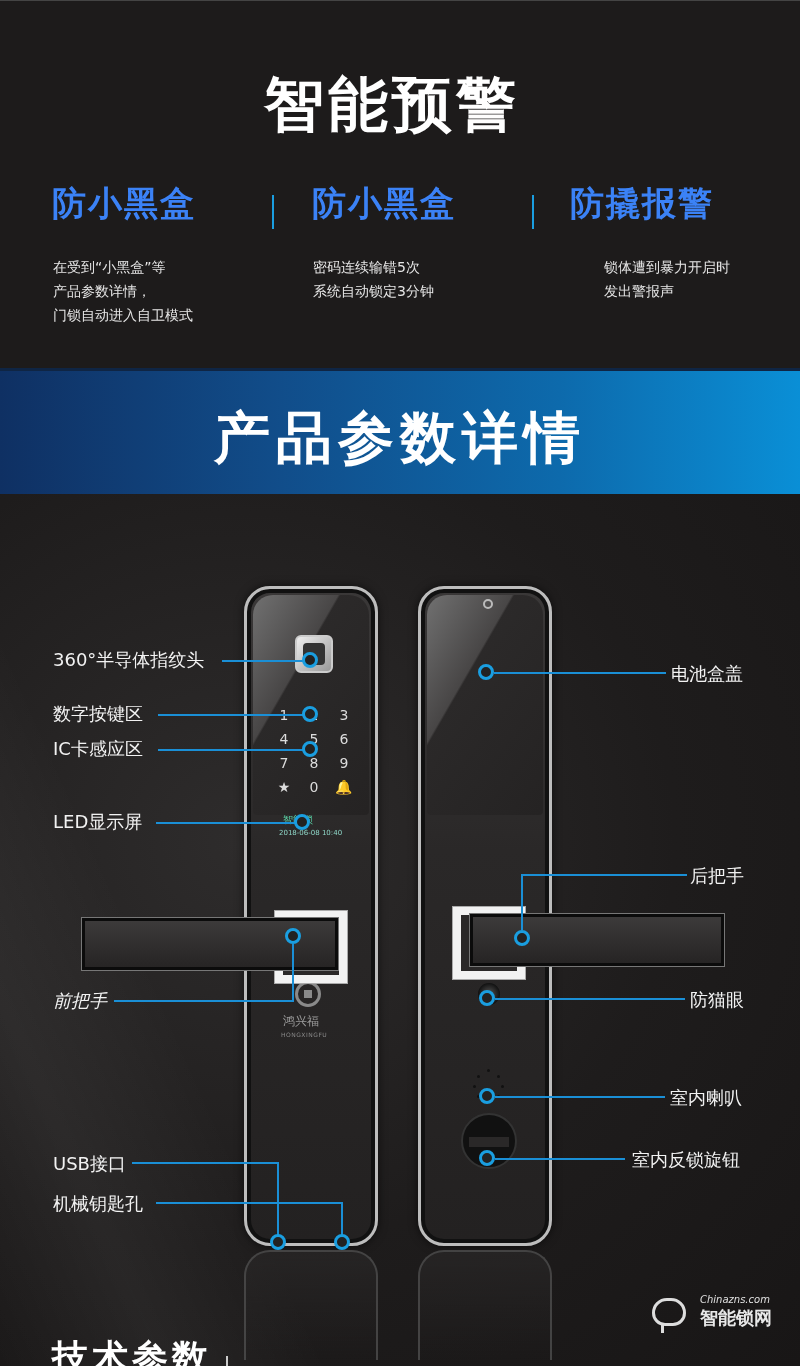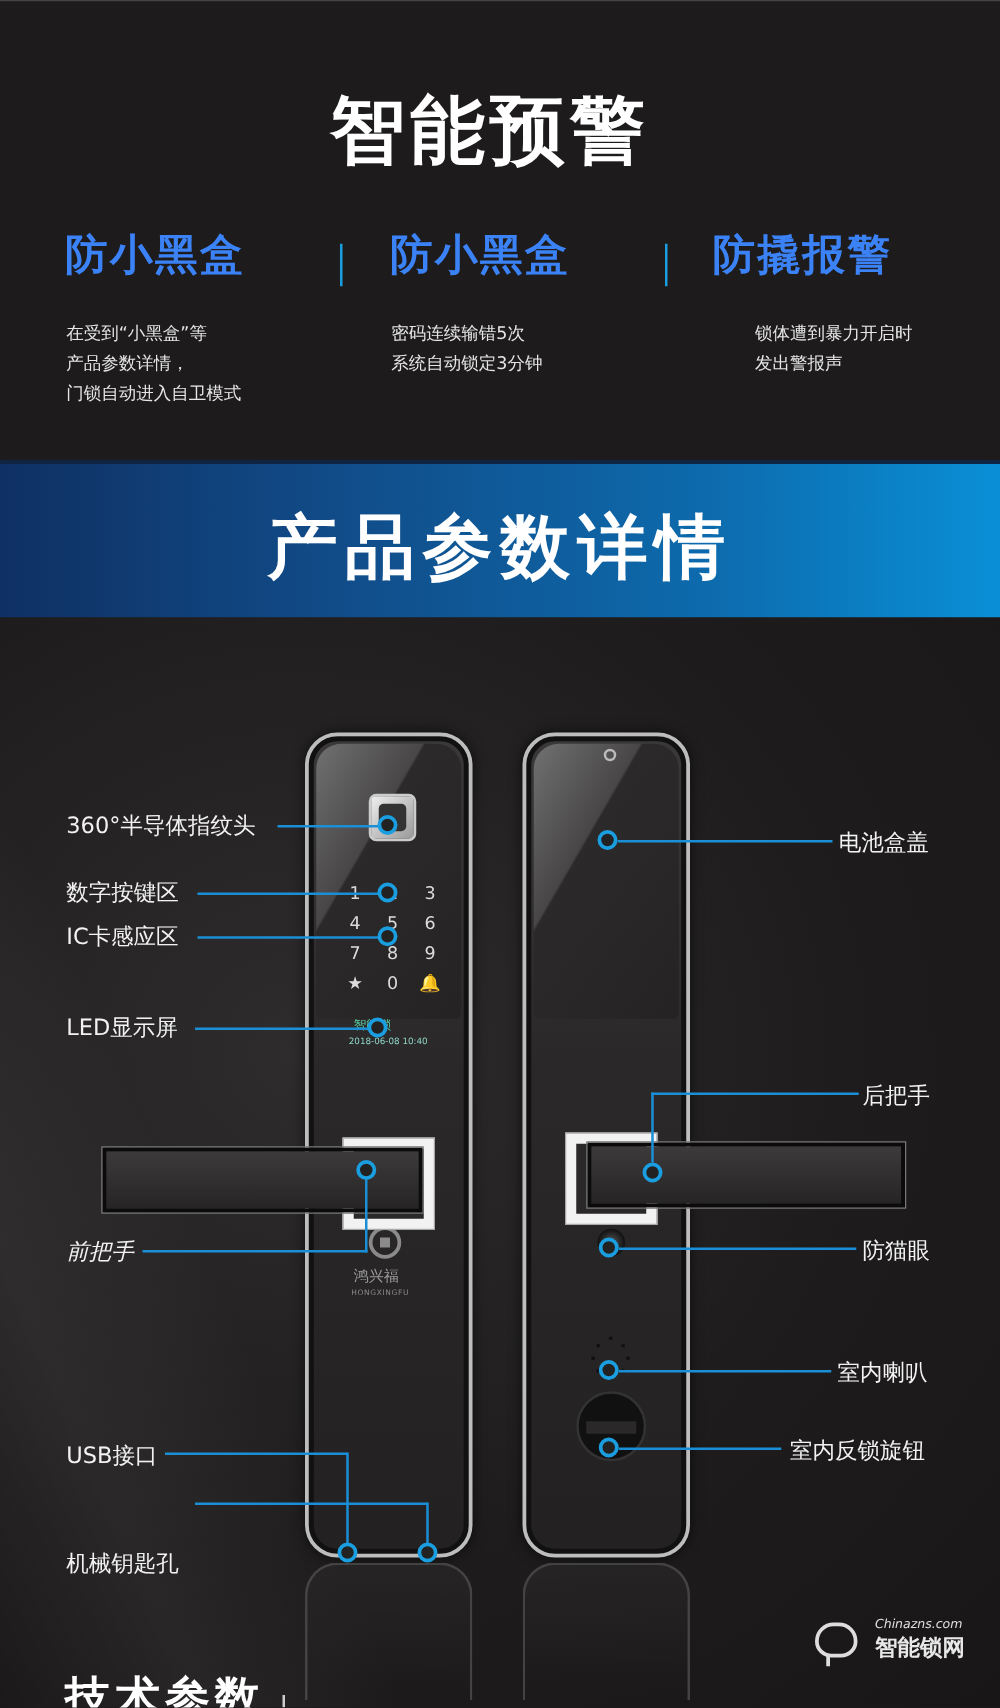--- a/index.html
+++ b/index.html
@@ -169,21 +169,21 @@
   <div class="label" style="left:53px; top:495px;font-style:italic;">前把手</div>
 
   <div class="line" style="left:132px; top:668px; width:146px; height:2px;"></div>
   <div class="line" style="left:277px; top:668px; width:2px; height:76px;"></div>
   <div class="dot" style="left:270px; top:740px;"></div>
   <div class="label" style="left:53px; top:658px;">USB接口</div>
 
   <div class="line" style="left:156px; top:708px; width:186px; height:2px;"></div>
   <div class="line" style="left:341px; top:708px; width:2px; height:36px;"></div>
   <div class="dot" style="left:334px; top:740px;"></div>
-  <div class="label" style="left:53px; top:698px;margin-top:47px;">机械钥匙孔</div>
+  <div class="label" style="left:53px; top:698px;">机械钥匙孔</div>
 
   <div class="dot" style="left:478px; top:170px;"></div>
   <div class="line" style="left:494px; top:178px; width:172px; height:2px;"></div>
   <div class="label" style="left:671px; top:168px;">电池盒盖</div>
 
   <div class="line" style="left:521px; top:380px; width:166px; height:2px;"></div>
   <div class="line" style="left:521px; top:380px; width:2px; height:56px;"></div>
   <div class="dot" style="left:514px; top:436px;"></div>
   <div class="label" style="left:690px; top:370px;">后把手</div>
 

